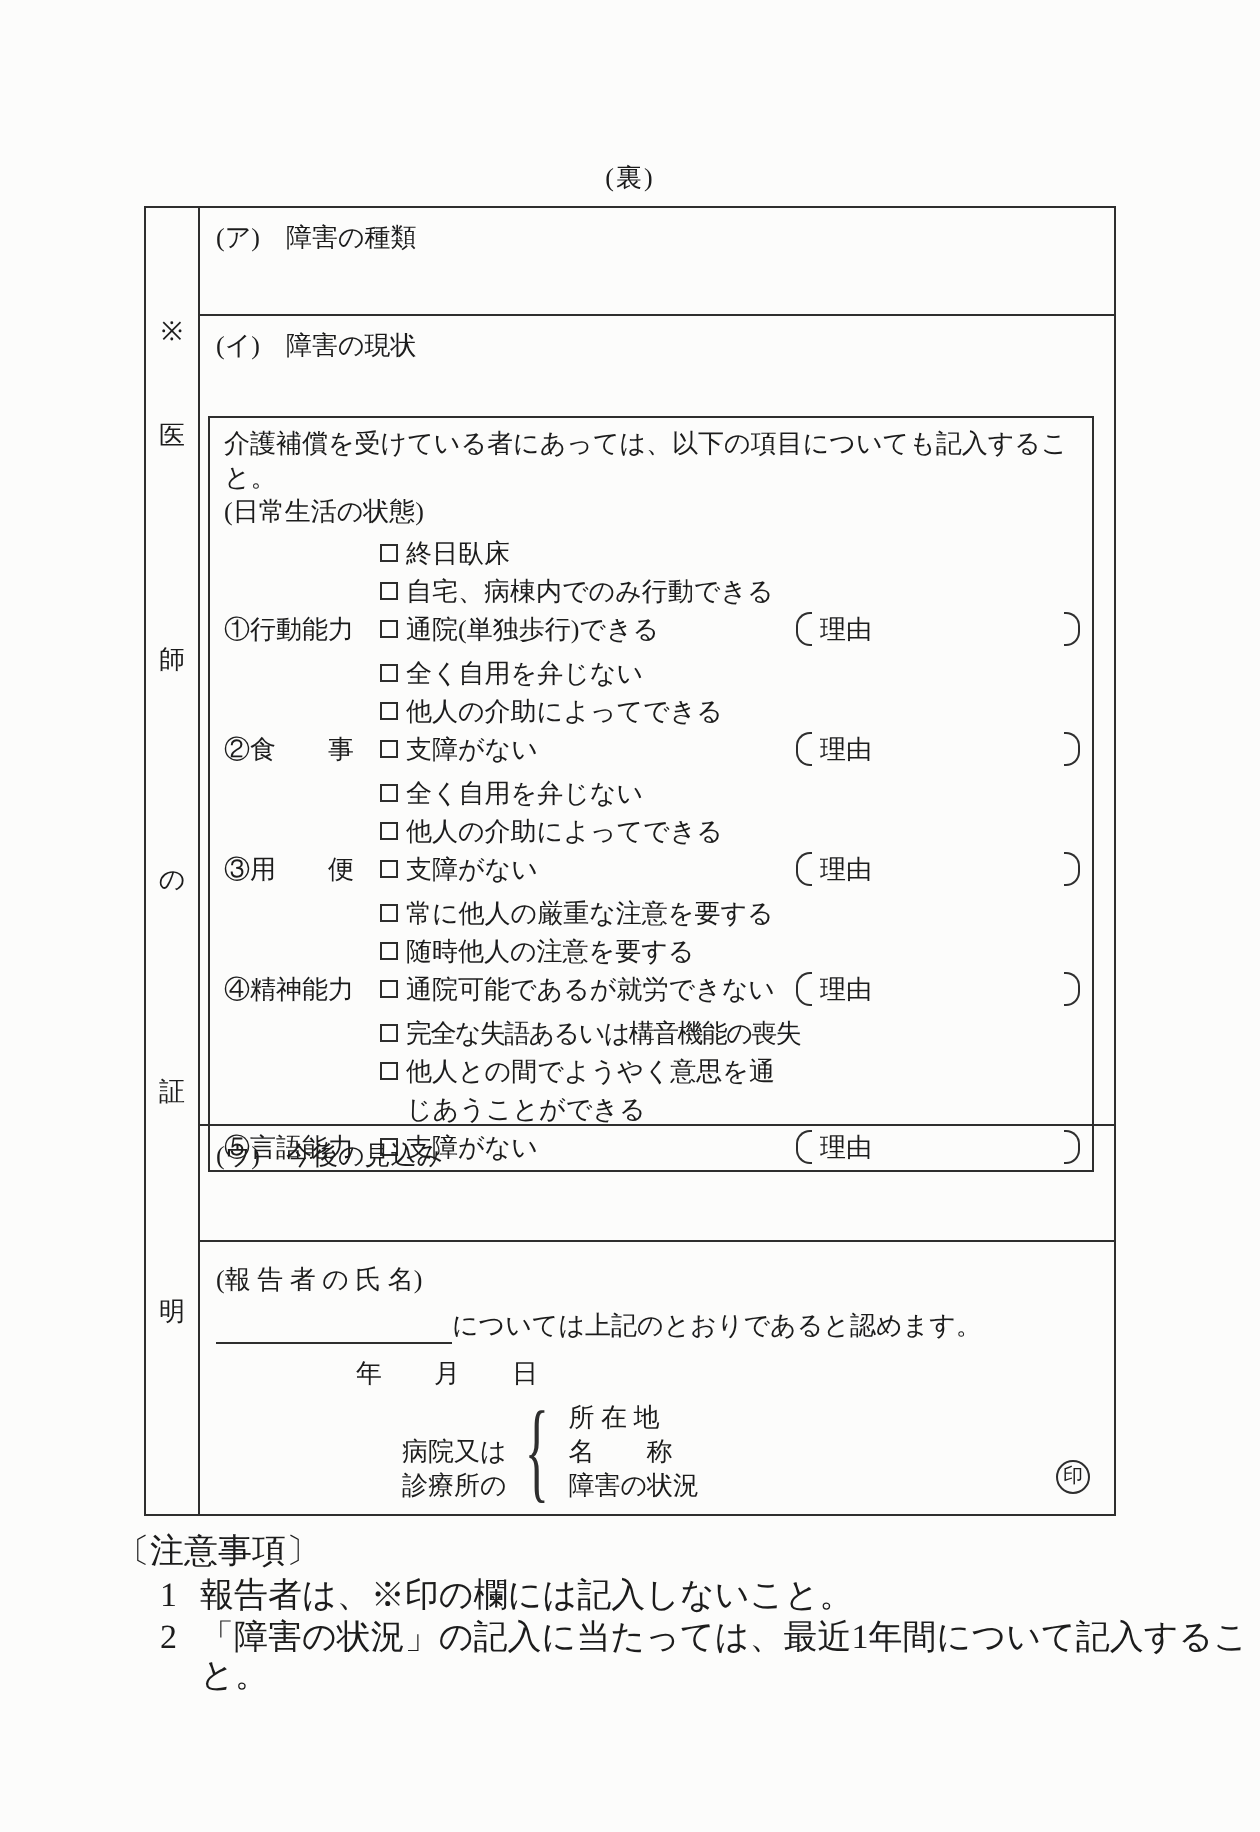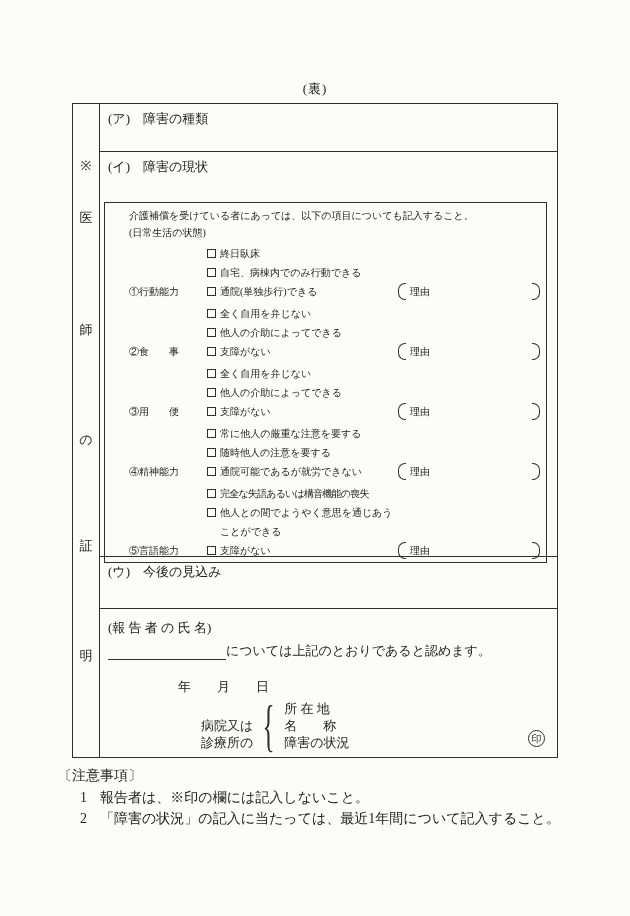--- a/index.html
+++ b/index.html
@@ -38,22 +38,22 @@
   .row-border { border-bottom: 1px solid #2e2e2e; }
   .row-a { height: 55px; }
   .row-i { height: 405px; padding-bottom: 0; }
   .row-u { height: 60px; }
   .row-report { flex: 1; }
 
   
   .care-box {
     width: 443px; margin: 26px 0 0 -4px;
     border: 1px solid #2e2e2e;
-    padding: 4px 6px 2px 24px;
-    font-size: 10px;
+    padding: 4px 6px 2px 7px;
+    font-size: 13px;
   }
   .care-note { line-height: 17px; }
   .care-group { display: flex; margin-top: 3px; align-items: flex-end; }
   .g-name { width: 78px; flex: none; line-height: 19px; }
   .g-opts { flex: 1; min-width: 0; }
   .opt { display: flex; line-height: 19px; }
   .opt-label { word-break: break-all; }
   .opt-label.tight { letter-spacing: -0.8px; white-space: nowrap; }
   .checkbox {
     width: 9px; height: 9px; flex: none;
@@ -72,38 +72,38 @@
   }
   .reason-body { flex: 1; padding: 1px 0 0 4px; line-height: 16px; }
 
   
   .report-heading { margin-top: 4px; }
   .report-line { margin-top: 5px; }
   .name-blank {
     display: inline-block; width: 118px; height: 15px;
     border-bottom: 1px solid #2e2e2e; vertical-align: bottom;
   }
-  .date-line { margin-top: 18px; margin-left: 70px; }
+  .date-line { margin-top: 6px; margin-left: 70px; }
   .facility { display: flex; align-items: flex-end; margin: 4px 0 0 93px; }
   .fac-label div { line-height: 17px; }
   .brace {
     font-size: 56px; line-height: 50px; font-weight: 100;
     transform: scaleX(0.45); color: #2e2e2e; margin: 0 0 0 2px;
   }
   .fac-fields { margin-left: 2px; }
   .fac-fields div { line-height: 17px; }
   .seal {
     position: absolute; right: 12px; bottom: 10px;
     width: 17px; height: 17px; border: 1px solid #2e2e2e;
     border-radius: 50%; text-align: center;
     font-size: 10px; line-height: 16px;
   }
 
   
-  .notes { position: absolute; left: 58px; top: 766px; font-size: 14px; }
+  .notes { position: absolute; left: 58px; top: 766px; font-size: 17px; }
   .notes-heading { line-height: 20px; }
   .note-item { display: flex; margin: 2px 0 0 22px; line-height: 19px; }
   .note-no { width: 20px; flex: none; }
 </style>
 </head>
 <body>
 
 <div class="page">
 
   <div class="page-title">(裏)</div>

